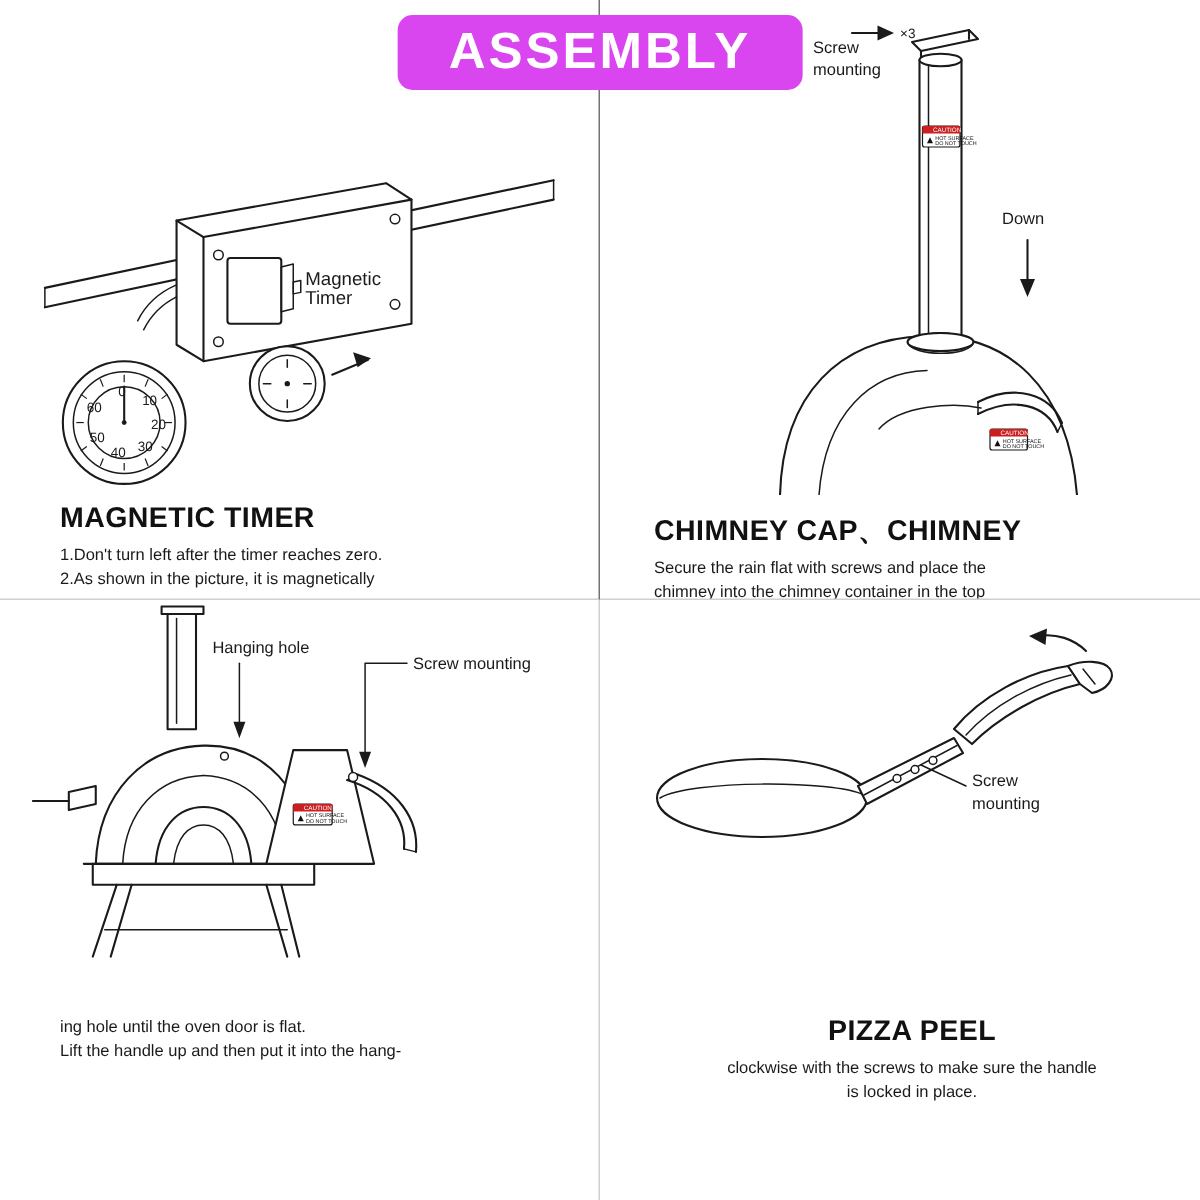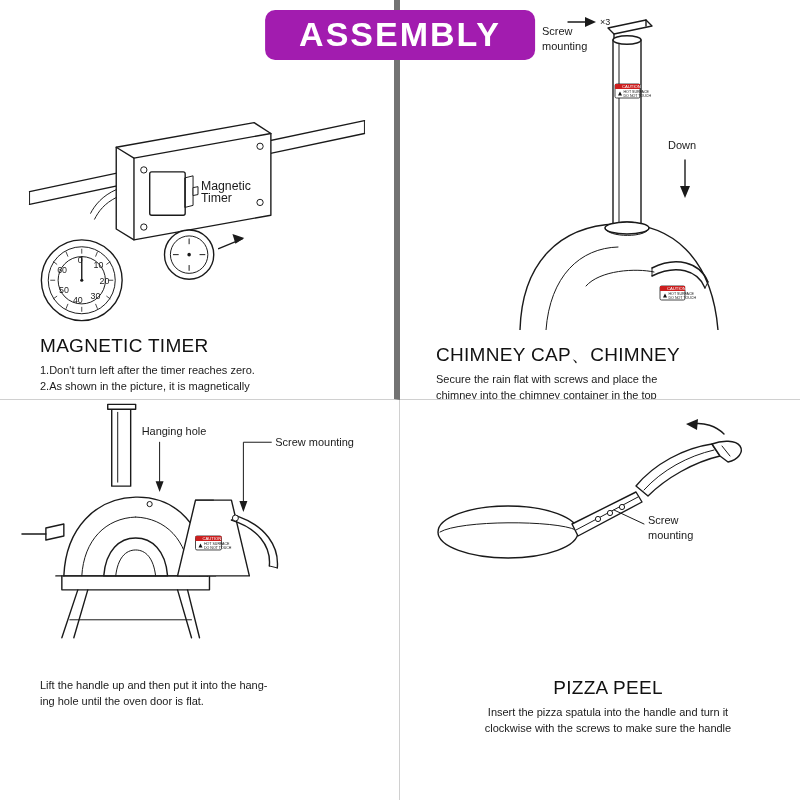--- a/index.html
+++ b/index.html
@@ -15,21 +15,21 @@
     overflow: hidden;
     position: relative;
   }
 
   
   .title-badge {
     position: absolute;
     left: 50%;
     top: 10px;
     transform: translateX(-50%);
-    background: #a21caf;
+    background: #d946ef;
     color: #ffffff;
     border-radius: 10px;
     padding: 7px 34px 9px 34px;
     font-size: 34px;
     font-weight: bold;
     letter-spacing: 2px;
     line-height: 1;
     z-index: 5;
   }
 
@@ -42,39 +42,39 @@
     height: 800px;
     display: grid;
     grid-template-columns: 1fr 1fr;
     grid-template-rows: 1fr 1fr;
   }
   .cell {
     position: relative;
     box-sizing: border-box;
     overflow: hidden;
   }
-  .cell.tl { border-right: 6px solid #737373; border-bottom: 1px solid #d0d0d0; }
+  .cell.tl { border-right: 1px solid #737373; border-bottom: 1px solid #d0d0d0; }
   .cell.tr { border-bottom: 1px solid #d0d0d0; }
   .cell.bl { border-right: 1px solid #d0d0d0; padding-left: 40px; }
 
   .art {
     position: absolute;
     left: 0; top: 0;
     width: 100%;
   }
   .caption {
     position: absolute;
     left: 40px;
     right: 20px;
   }
   .cell.tr .caption, .cell.br .caption { left: 36px; }
 
   .cap-title {
     font-size: 19px;
-    font-weight: normal;
+    font-weight: bold;
     letter-spacing: 0.3px;
     margin: 0 0 6px 0;
     line-height: 1.1;
   }
   .cap-body {
     font-size: 11px;
     line-height: 1.42;
     margin: 0;
     color: #1a1a1a;
   }
@@ -323,22 +323,22 @@
 
       <g>
         <text class="lbl" x="276" y="46">Screw mounting</text>
         <path class="ln-t" d="M272 42 L244 42 L244 104"></path>
         <path class="fl-d" d="M244 112 L240 101 L248 101 Z"></path>
       </g>
     </svg>
 
     <div class="caption">
       <div class="cap-body">
+        <div>ing hole until the oven door is flat.</div>
         <div>Lift the handle up and then put it into the hang-</div>
-        <div>ing hole until the oven door is flat.</div>
       </div>
     </div>
   </div>
 
   <div class="cell br">
     <svg class="art" viewBox="0 0 400 275" width="400" height="275">
 
       <g>
         <ellipse class="fl-w" cx="108" cy="132" rx="70" ry="26"></ellipse>
         <path class="ln-t" d="M40 132 C60 120 156 120 176 130"></path>
@@ -369,19 +369,19 @@
       <g>
         <path class="ln-t" d="M214 110 L244 124"></path>
         <text class="lbl" x="248" y="124">Screw</text>
         <text class="lbl" x="248" y="139">mounting</text>
       </g>
     </svg>
 
     <div class="caption">
       <div class="cap-title">PIZZA PEEL</div>
       <div class="cap-body">
-        <div>Insert the pizza spatula into the handle and turn it</div>
         <div>clockwise with the screws to make sure the handle</div>
+        <div>is locked in place.</div>
       </div>
     </div>
   </div>
 
 </div>
 
 </body></html>

